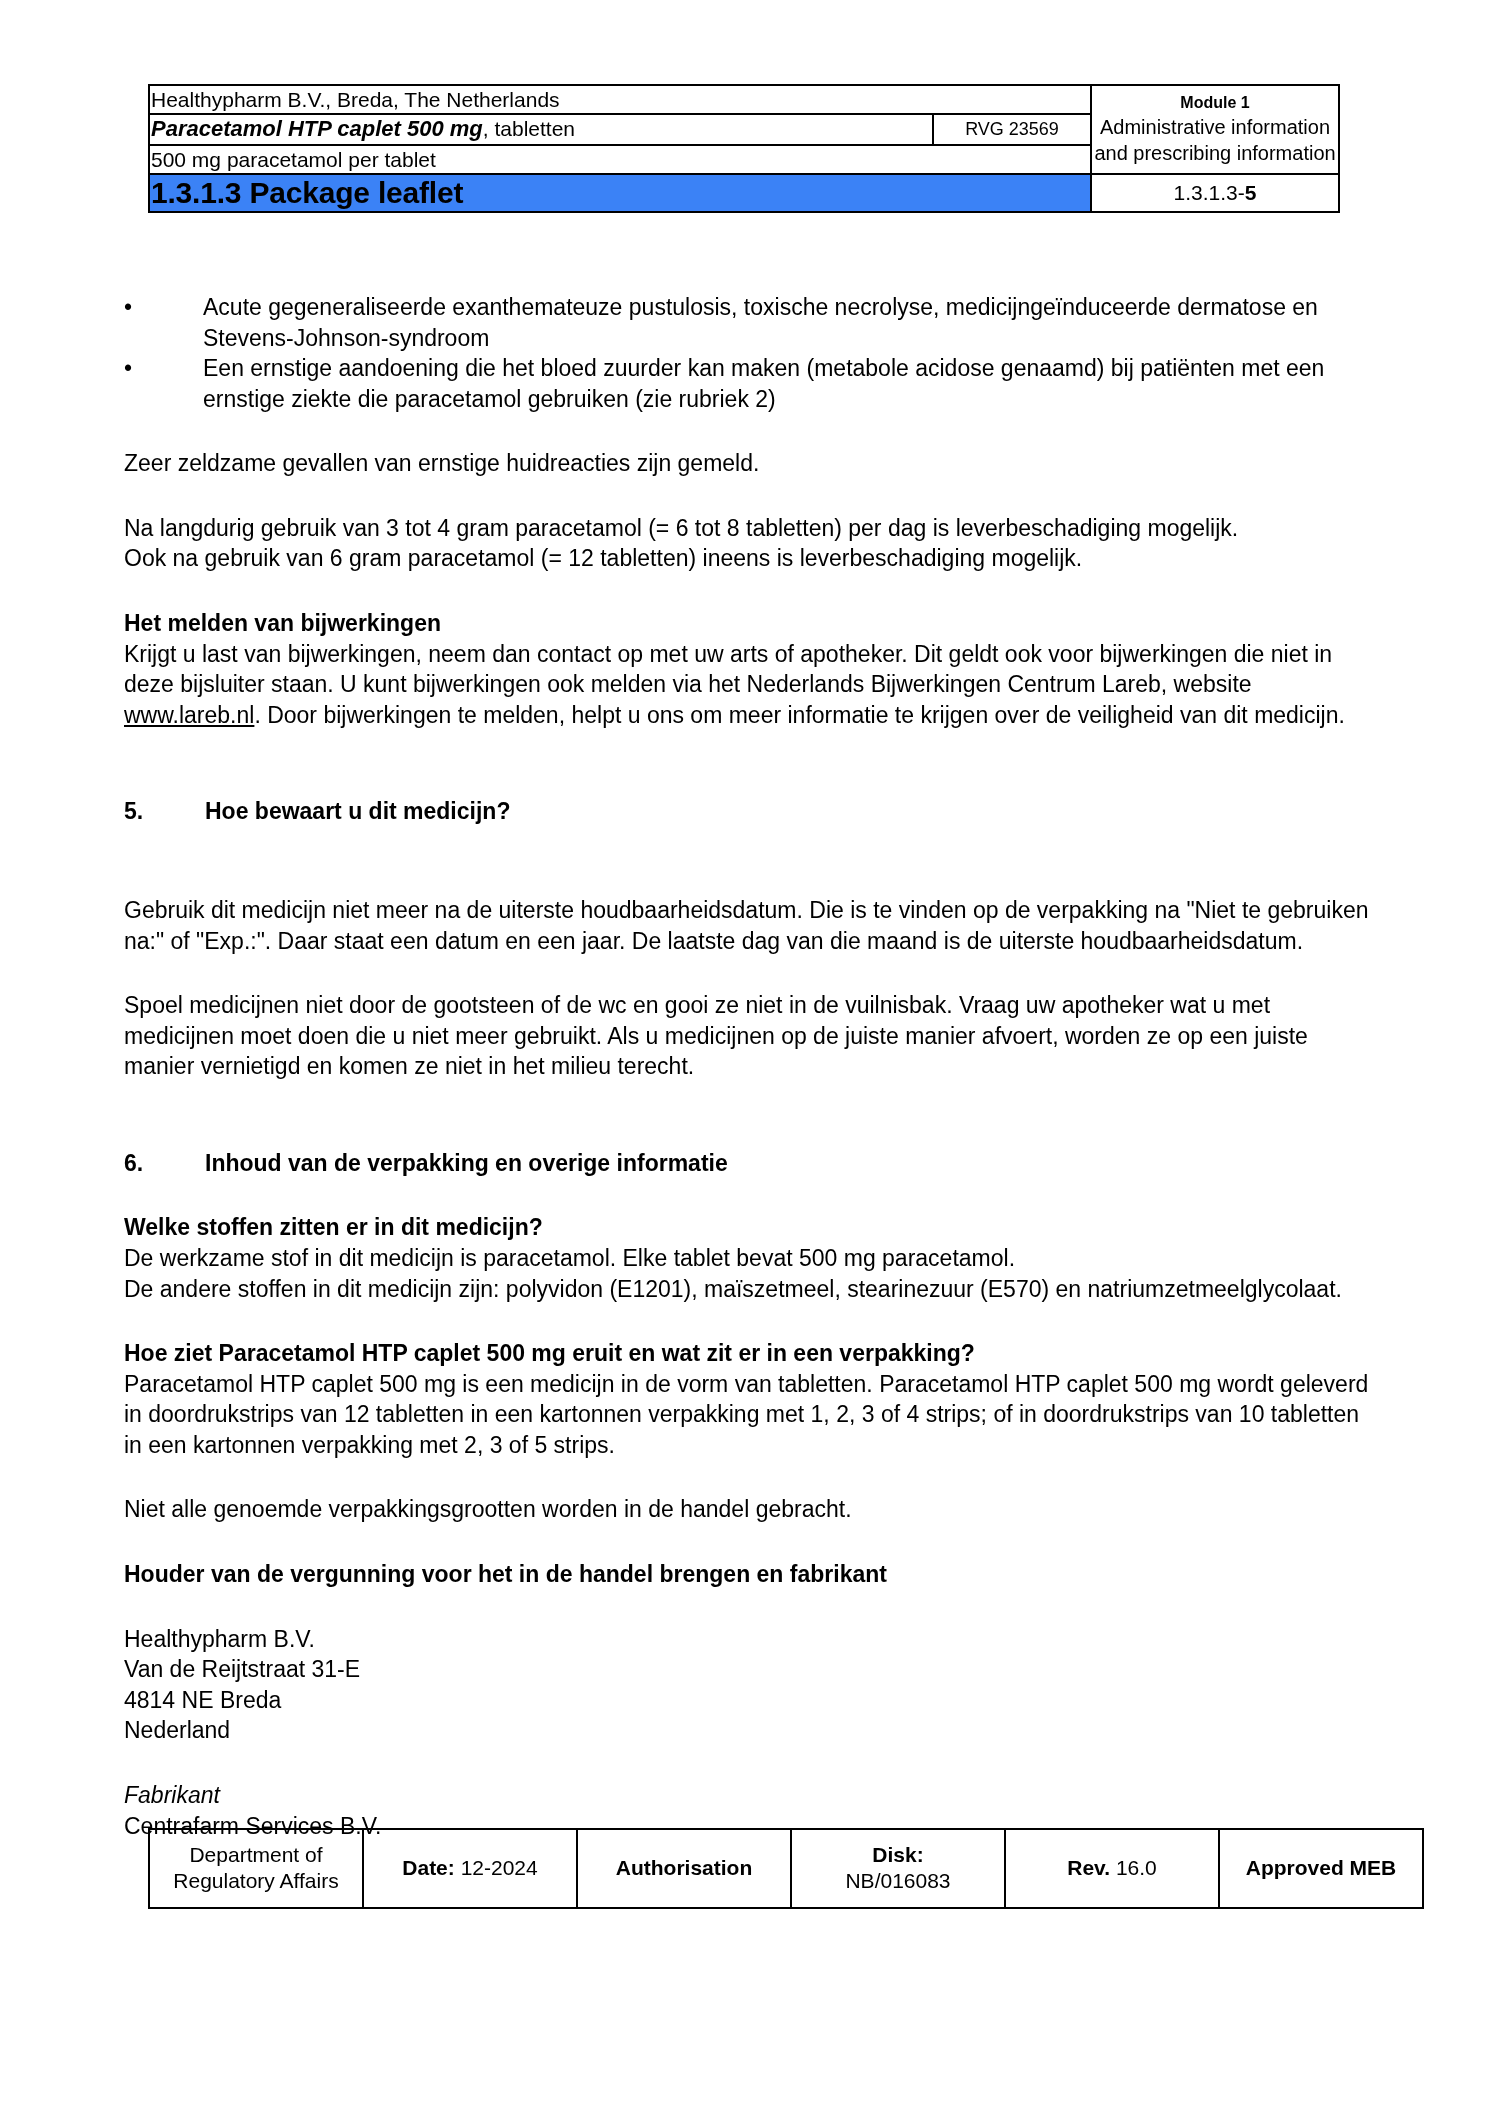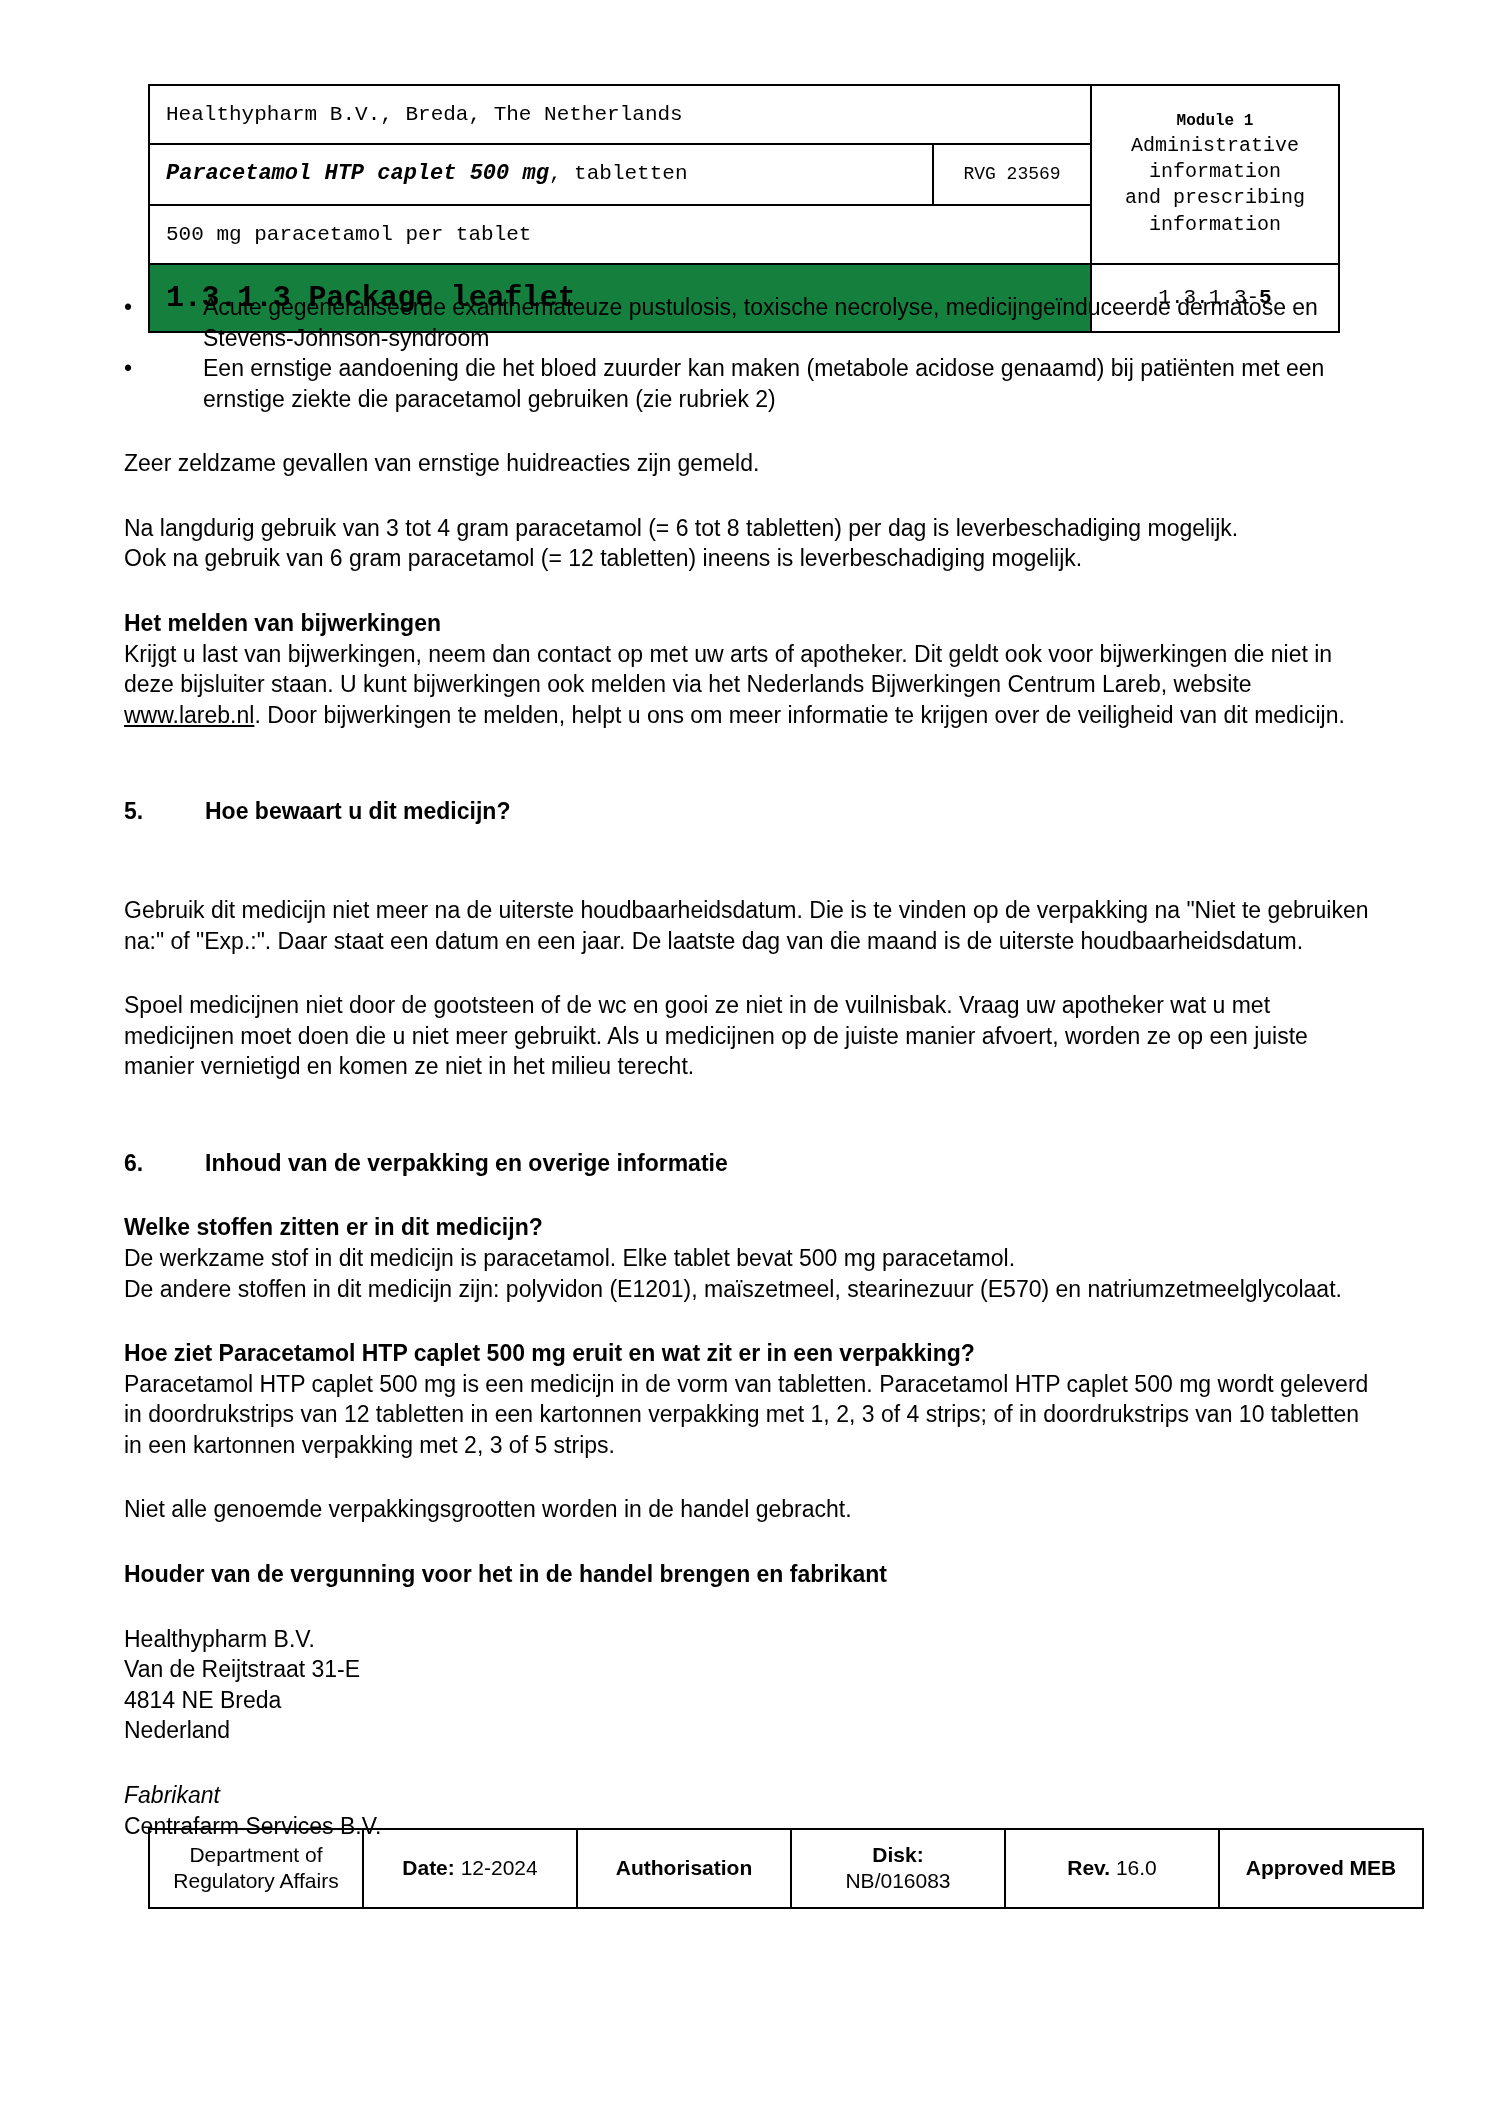--- a/index.html
+++ b/index.html
@@ -27,23 +27,22 @@
   .header-table {
     position: absolute;
     left: 148px;
     top: 84px;
     width: 1190px;
     border-collapse: collapse;
     table-layout: fixed;
   }
   .header-table td {
     border: 2px solid #000000;
-    padding: 16px;
+    padding: 1px;
     vertical-align: middle;
-    font-family: Liberation Mono, monospace;
   }
   .hcell {
     padding: 5px 10px 7px 10px;
     font-size: 21px;
     line-height: 1.2;
     white-space: nowrap;
   }
   .hcell-company { font-size: 21px; }
   .hcell-product { font-size: 21px; }
   .hcell-product b {
@@ -66,21 +65,21 @@
   }
   .module-title {
     font-weight: bold;
     font-size: 16px;
     display: block;
     margin-bottom: 1px;
   }
   .module-line { display: block; }
 
   .leaflet-cell {
-    background: #15803d;
+    background: #3b82f6;
     padding: 11px 12px 13px 12px;
   }
   .leaflet-title {
     font-size: 30px;
     font-weight: bold;
     letter-spacing: -0.2px;
   }
   .pagenum-cell {
     text-align: center;
     font-size: 21px;

